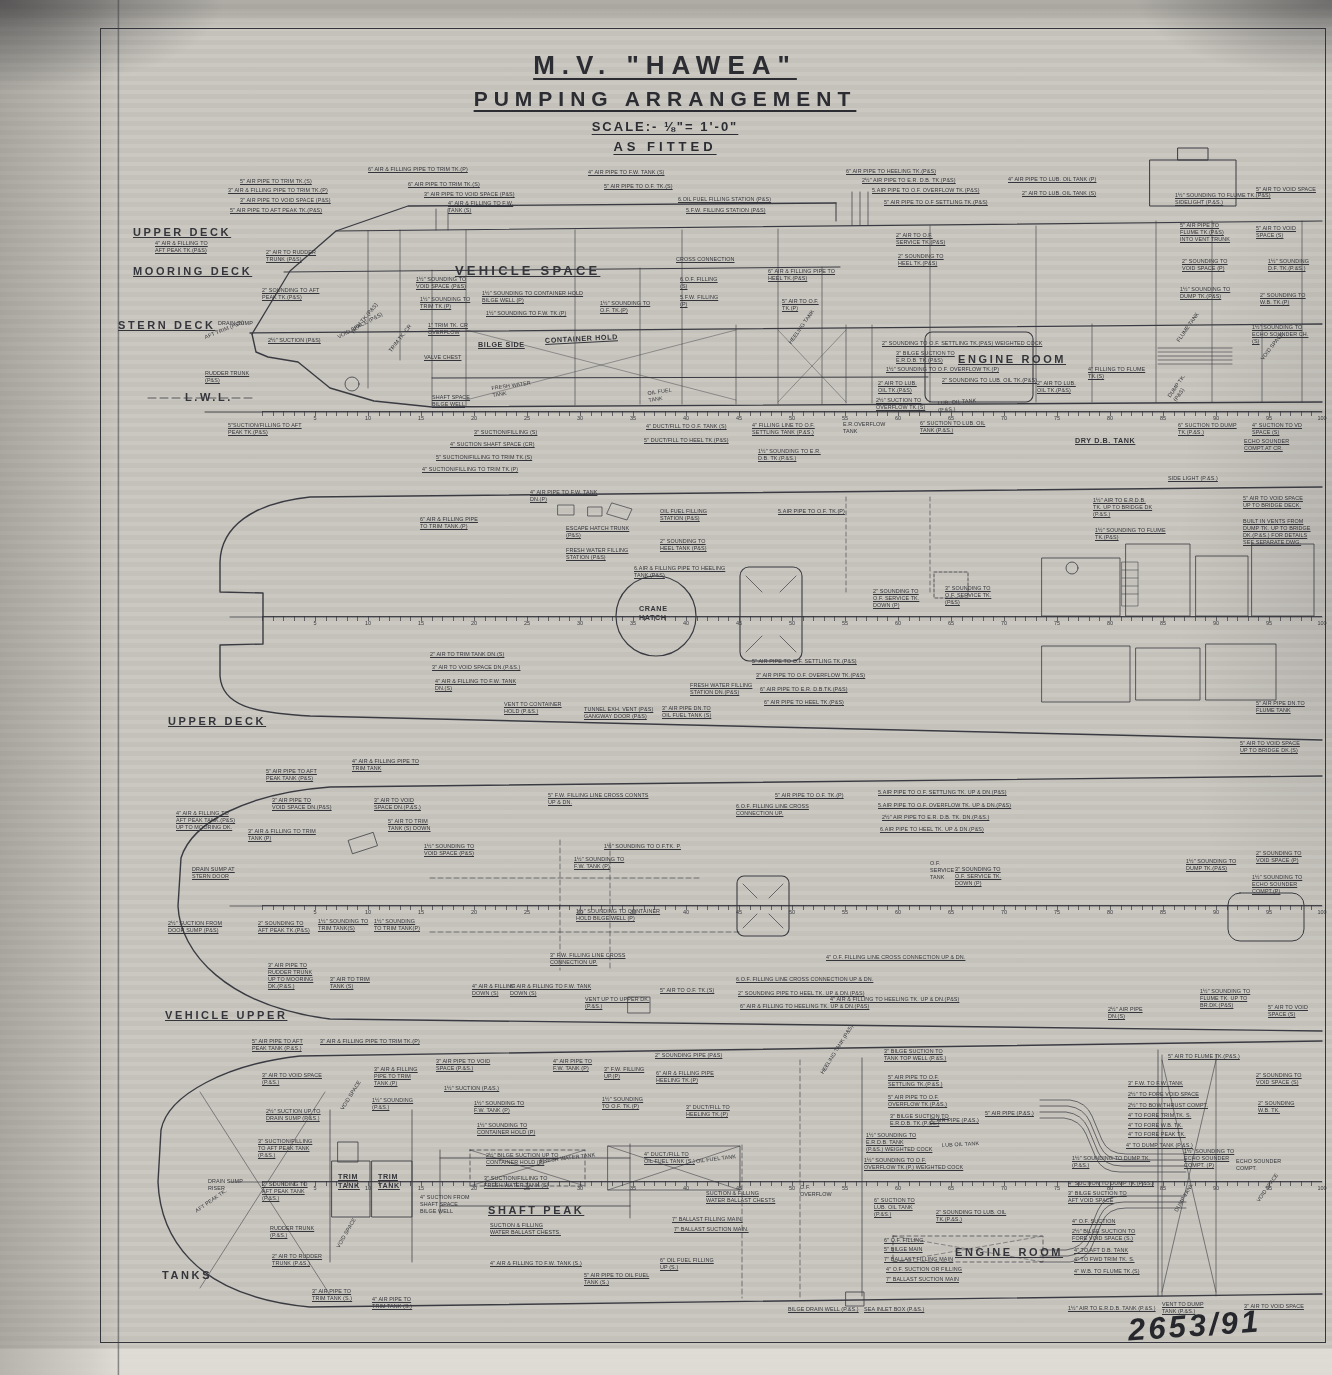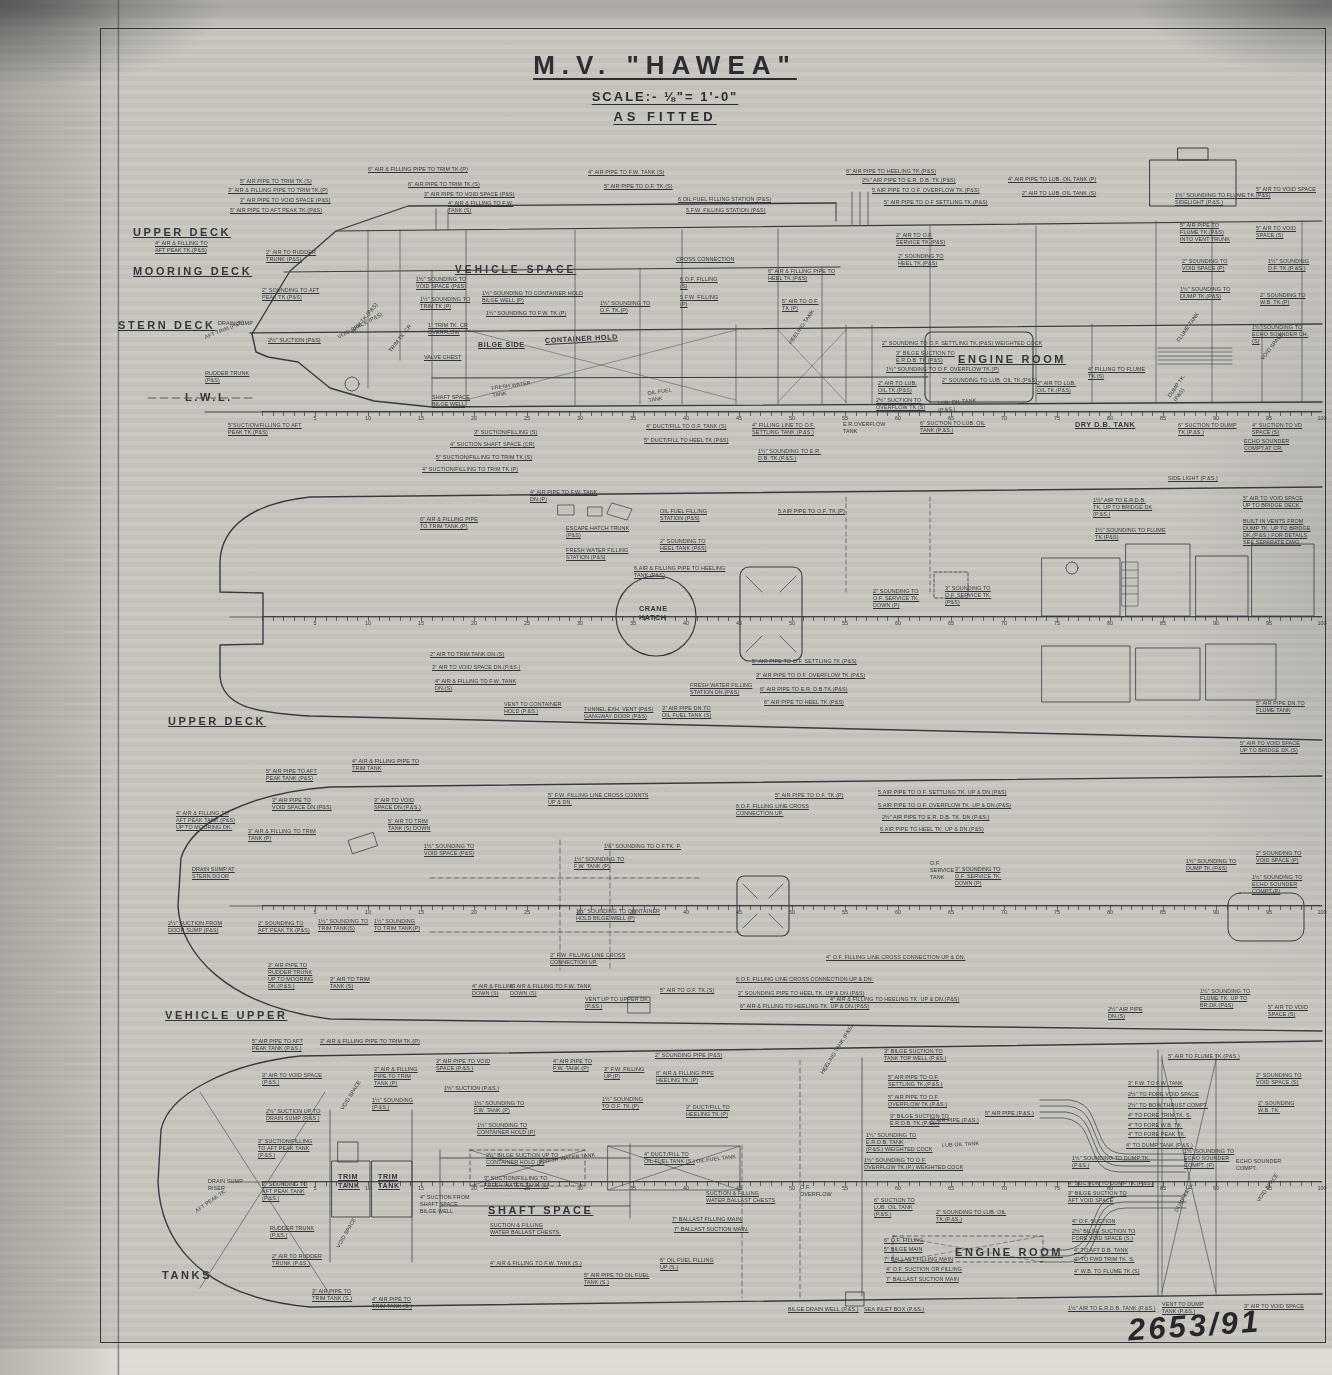--- a/index.html
+++ b/index.html
@@ -25,21 +25,21 @@
   .t1{font-size:26px;font-weight:700;letter-spacing:7px;text-decoration:underline;text-underline-offset:4px;}
   .t2{font-size:21px;font-weight:700;letter-spacing:6px;margin-top:6px;text-decoration:underline;text-underline-offset:4px;}
   .t3{font-size:13px;font-weight:700;letter-spacing:2px;margin-top:8px;text-decoration:underline;text-underline-offset:3px;}
   .t4{font-size:13px;font-weight:700;letter-spacing:4px;margin-top:5px;text-decoration:underline;text-underline-offset:3px;}
   .lbl{position:absolute;white-space:pre-line;line-height:1.3;color:#34353b;
        text-decoration:underline;text-underline-offset:1px;
        text-decoration-thickness:.5px;transform-origin:0 50%;}
   .s1{font-size:5.4px;letter-spacing:.1px;}
   .s2{font-size:7.2px;letter-spacing:.6px;font-weight:600;}
   .s3{font-size:11px;letter-spacing:2.6px;font-weight:600;}
-  .s4{font-size:10px;letter-spacing:3.2px;font-weight:600;}
+  .s4{font-size:13px;letter-spacing:3.2px;font-weight:600;}
   .nu{text-decoration:none;}
   .scale{position:absolute;height:4px;border-top:1px solid rgba(52,53,60,.85);
          background:repeating-linear-gradient(90deg, rgba(52,53,60,.7) 0 1px, transparent 1px 10.6px);}
   .fnum{position:absolute;font-size:5.5px;color:#3a3b41;transform:translateX(-50%);}
   .handnum{position:absolute;left:1128px;top:1308px;font-size:31px;font-style:italic;
            font-weight:600;letter-spacing:3px;color:#26272c;transform:rotate(-4deg);}
 </style>
 </head>
 <body>
 
@@ -209,21 +209,21 @@
       <span class="lbl s1" style="left: 1037px; top: 380px;">2" AIR TO LUB.
 OIL TK.(P&amp;S)</span>
       <span class="lbl s1" style="left: 876px; top: 397px;">2½" SUCTION TO
 OVERFLOW TK.(S)</span>
       <span class="lbl s1 nu" style="left: 938px; top: 400px; transform: rotate(-4deg);">LUB. OIL  TANK
 (P.&amp;S.)</span>
       <span class="lbl s1" style="left: 1088px; top: 366px;">4" FILLING TO FLUME
 TK.(S)</span>
       <span class="lbl s1" style="left: 920px; top: 420px;">6" SUCTION TO LUB. OIL
 TANK (P.&amp;S.)</span>
-      <span class="lbl s2" style="left: 1075px; top: 420px;">DRY D.B. TANK</span>
+      <span class="lbl s2" style="left: 1075px; top: 436px;">DRY D.B. TANK</span>
       <span class="lbl s1 nu" style="left: 1178px; top: 338px; transform: rotate(-55deg);">FLUME TANK</span>
       <span class="lbl s1" style="left: 1180px; top: 222px;">5" AIR PIPE TO
 FLUME TK.(P&amp;S)
 INTO VENT TRUNK</span>
       <span class="lbl s1" style="left: 1256px; top: 225px;">5" AIR TO VOID
 SPACE (S)</span>
       <span class="lbl s1" style="left: 1182px; top: 258px;">2" SOUNDING TO
 VOID SPACE (P)</span>
       <span class="lbl s1" style="left: 1268px; top: 258px;">1½" SOUNDING
 D.F. TK.(P.&amp;S.)</span>
@@ -470,21 +470,21 @@
       <span class="lbl s1 nu" style="left: 1236px; top: 1158px;">ECHO SOUNDER
 COMPT.</span>
       <span class="lbl s1" style="left: 486px; top: 1152px;">2½" BILGE SUCTION UP TO
 CONTAINER HOLD (P)</span>
       <span class="lbl s1" style="left: 484px; top: 1175px;">3" SUCTION/FILLING TO
 FRESH WATER TANK (S)</span>
       <span class="lbl s1 nu" style="left: 540px; top: 1158px; transform: rotate(-7deg);">FRESH WATER TANK</span>
       <span class="lbl s1 nu" style="left: 696px; top: 1158px; transform: rotate(-7deg);">OIL FUEL TANK</span>
       <span class="lbl s1" style="left: 644px; top: 1151px;">4" DUCT./FILL TO
 OIL FUEL TANK (S.)</span>
-      <span class="lbl s3" style="left: 488px; top: 1203px;">SHAFT  SPACE</span>
+      <span class="lbl s3" style="left: 488px; top: 1203px;">SHAFT  PEAK</span>
       <span class="lbl s1" style="left: 490px; top: 1222px;">SUCTION &amp; FILLING
 WATER  BALLAST CHESTS.</span>
       <span class="lbl s1" style="left: 706px; top: 1190px;">SUCTION &amp; FILLING
 WATER BALLAST CHESTS</span>
       <span class="lbl s1" style="left: 672px; top: 1216px;">7" BALLAST FILLING  MAIN.</span>
       <span class="lbl s1" style="left: 674px; top: 1226px;">7" BALLAST SUCTION  MAIN.</span>
       <span class="lbl s1" style="left: 490px; top: 1260px;">4" AIR &amp; FILLING TO F.W. TANK (S.)</span>
       <span class="lbl s1" style="left: 584px; top: 1272px;">5" AIR PIPE TO OIL FUEL
 TANK (S.)</span>
       <span class="lbl s1" style="left: 660px; top: 1257px;">6" OIL FUEL FILLING
@@ -619,20 +619,21 @@
       <span class="fnum" style="left: 1057px; top: 1185px;">75</span>
       <span class="fnum" style="left: 1110px; top: 1185px;">80</span>
       <span class="fnum" style="left: 1163px; top: 1185px;">85</span>
       <span class="fnum" style="left: 1216px; top: 1185px;">90</span>
       <span class="fnum" style="left: 1269px; top: 1185px;">95</span>
       <span class="fnum" style="left: 1322px; top: 1185px;">100</span>
     </div>
 
   <div class="title-block">
     <div class="t1">M.V. "HAWEA"</div>
+    <div class="t2">PUMPING ARRANGEMENT</div>
     <div class="t3">SCALE:- ⅛"= 1'-0"</div>
     <div class="t4">AS FITTED</div>
   </div>
 
   <div class="handnum">2653/91</div>
 
   <div class="frame"></div>
   <div class="foldline"></div>
 </div>
 

